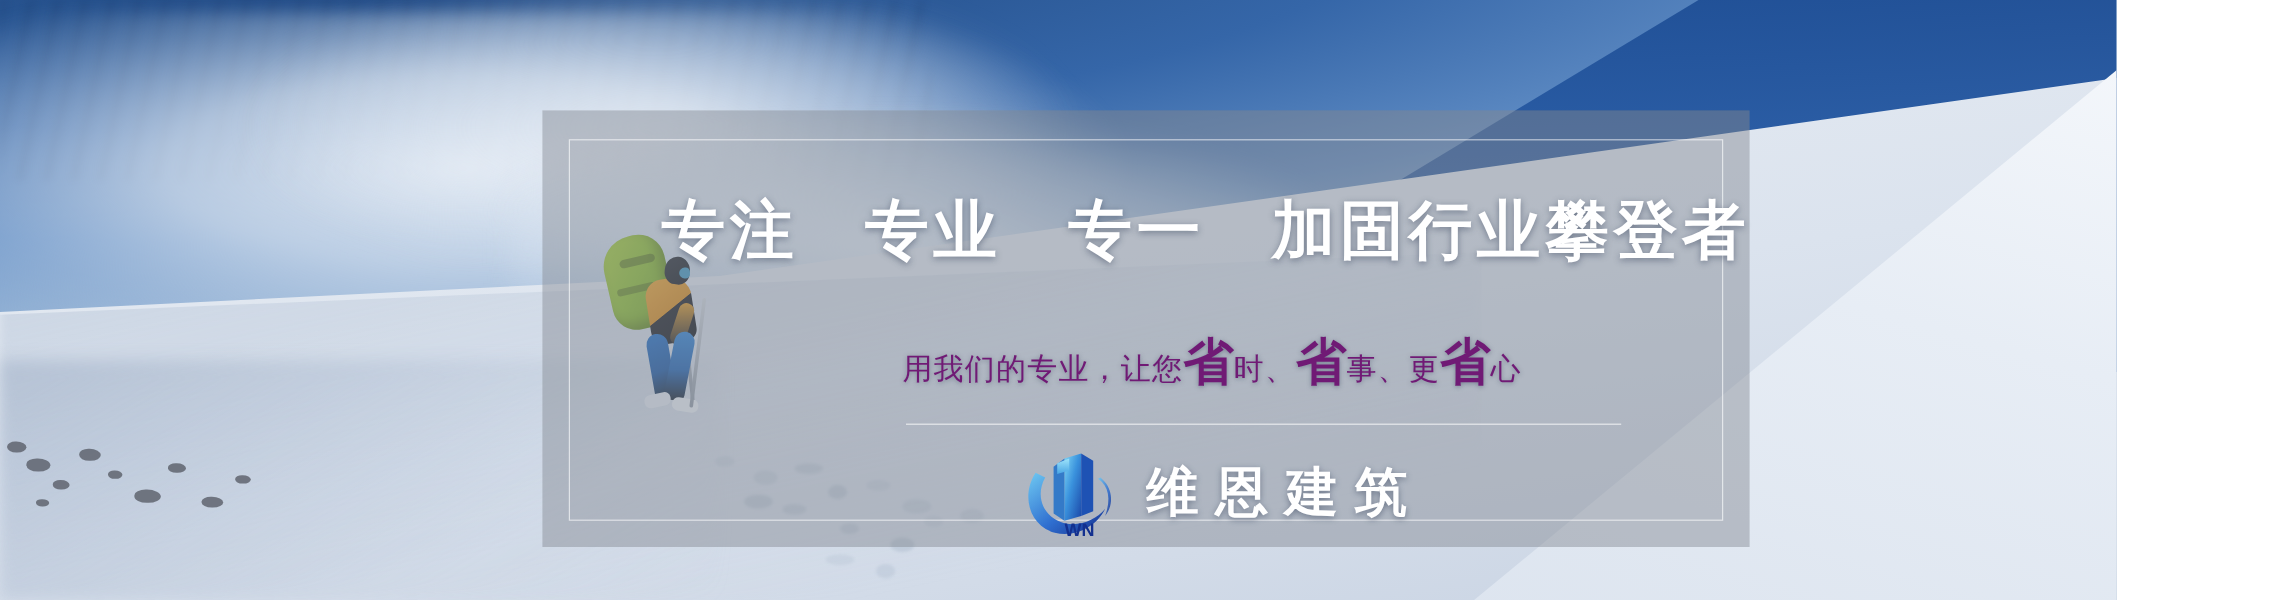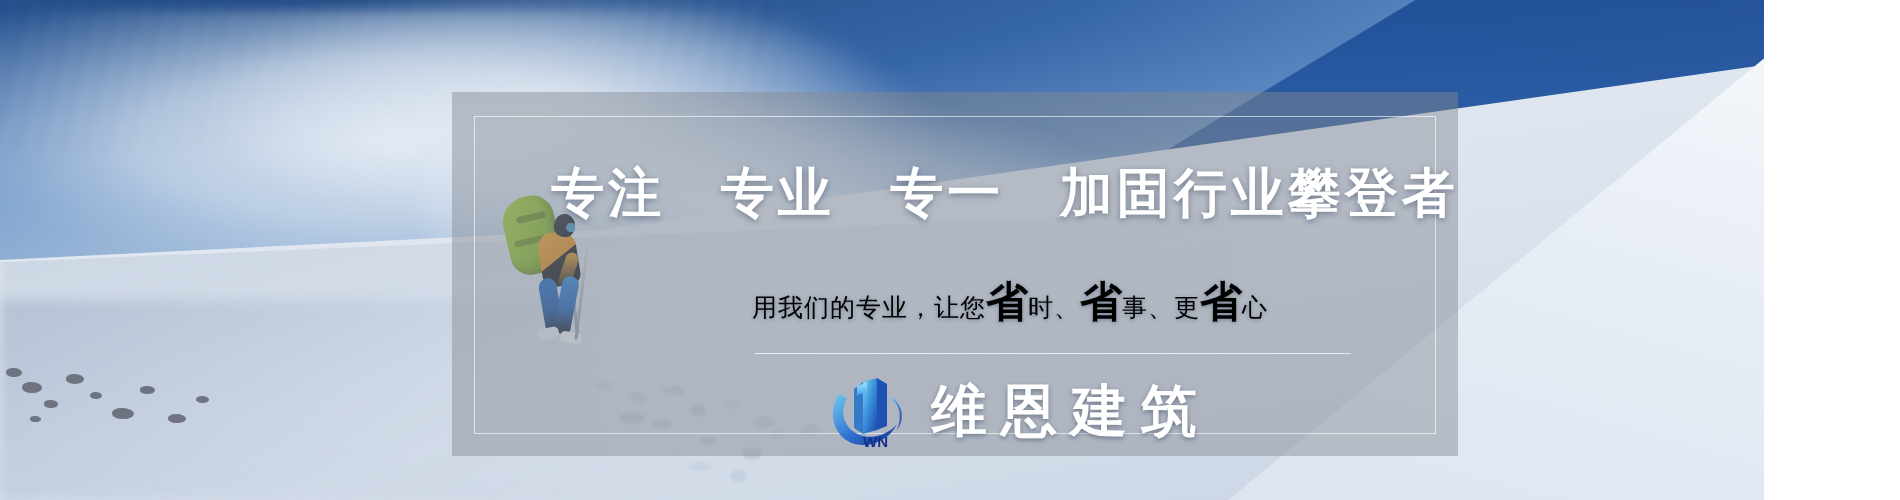--- a/index.html
+++ b/index.html
@@ -173,21 +173,21 @@
     letter-spacing:4px;
     line-height:1;
     white-space:nowrap;
     text-shadow:0 2px 6px rgba(30,45,70,.45);
     padding-left:100px;
   }
   .headline .gap{display:inline-block;width:18px;}
 
   .subline{
     margin-top:62px;
-    color:#000000;
+    color:#701a75;
     white-space:nowrap;
     line-height:1;
     padding-left:110px;
     text-shadow:0 1px 4px rgba(30,45,70,.40);
   }
   .subline .sm{font-size:25px;font-weight:normal;letter-spacing:1px;vertical-align:baseline;}
   .subline .big{font-size:42px;font-weight:bold;vertical-align:baseline;}
 
   .divider{
     margin-top:30px;
@@ -196,21 +196,21 @@
     margin-left:196px;
   }
 
   .brandrow{
     margin-top:18px;
     display:flex;align-items:center;gap:18px;
     padding-left:128px;
   }
   .brand-logo{width:86px;height:78px;flex:0 0 auto;}
   .brand-name{
-    font-size:56px;font-weight:bold;color:#ffffff;letter-spacing:14px;
+    font-size:44px;font-weight:bold;color:#ffffff;letter-spacing:14px;
     text-shadow:0 2px 5px rgba(30,45,70,.45);
     line-height:1;
     text-align:center;
   }
 </style>
 </head>
 <body>
 
 <div class="banner">
 

